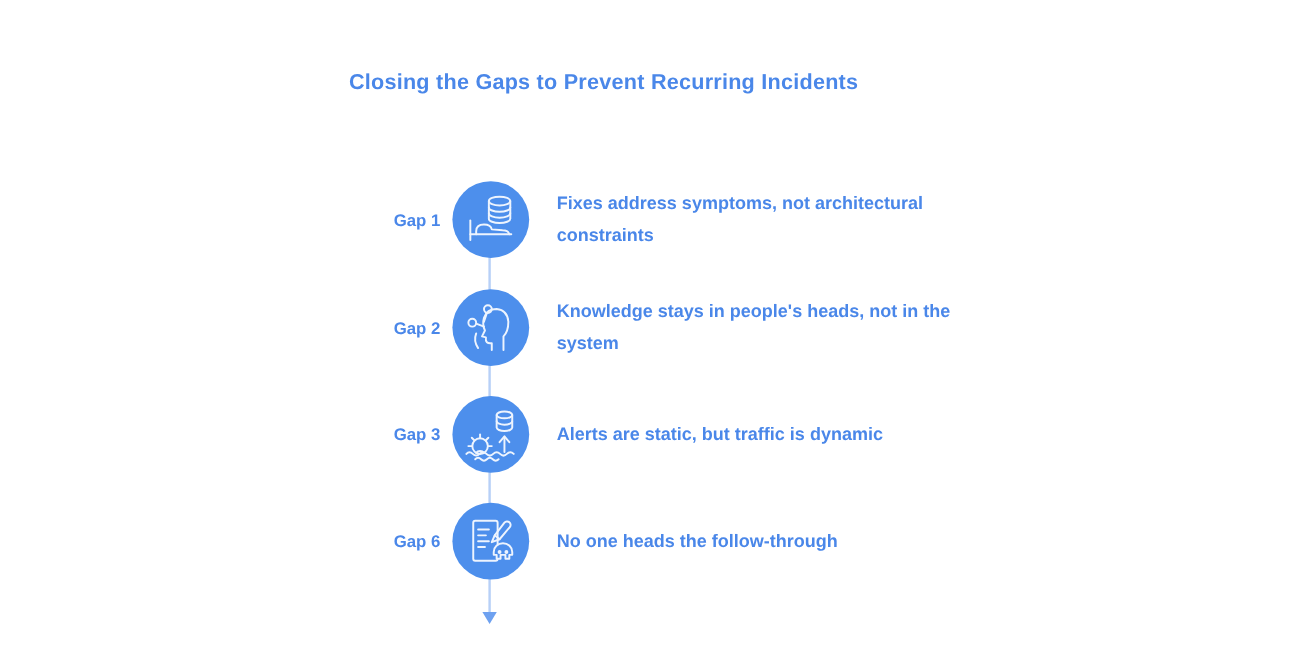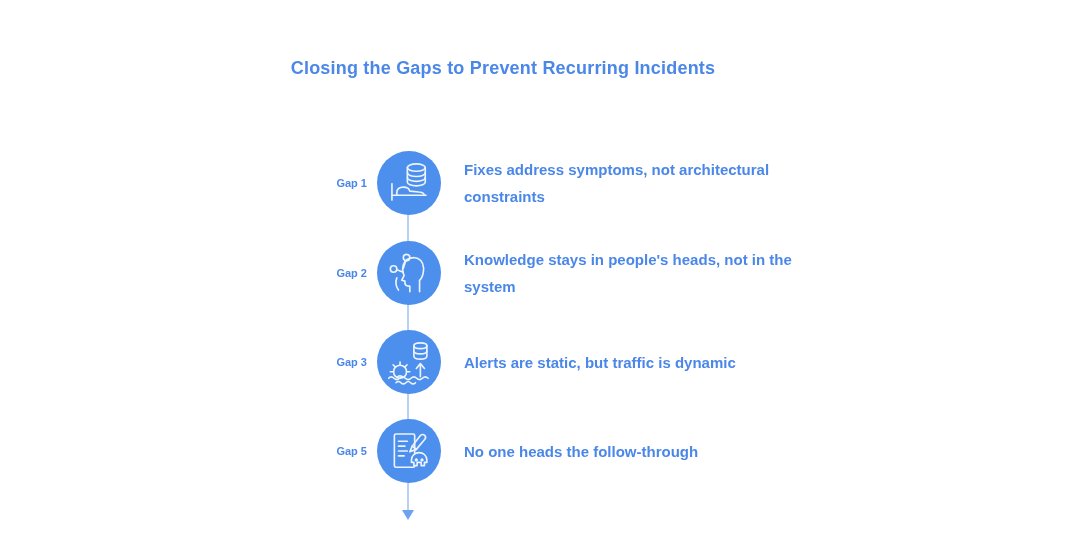--- a/index.html
+++ b/index.html
@@ -29,21 +29,21 @@
     border-top:10px solid var(--arrowhead);
   }
   .gap-row{
     position:absolute;left:300px;display:flex;align-items:center;height:64px;z-index:1;
   }
   .gap-row.r1{top:127px;}
   .gap-row.r2{top:217px;}
   .gap-row.r3{top:306px;justify-content:flex-end;}
   .gap-row.r4{top:395px;}
   .gap-label{
-    width:67px;text-align:right;font-size:11px;font-weight:bold;
+    width:67px;text-align:right;font-size:14px;font-weight:bold;
     color:var(--accent-text);margin-right:10px;flex:0 0 67px;
   }
   .gap-circle{
     width:64px;height:64px;border-radius:50%;background:var(--circle-fill);
     flex:0 0 64px;display:flex;align-items:center;justify-content:center;
   }
   .icon-svg{color:var(--icon-stroke);display:block;}
   .icon-svg *{vector-effect:none;}
   .gap-text{
     margin-left:23px;width:360px;font-size:15px;font-weight:bold;
@@ -109,21 +109,21 @@
         <path d="M29 44 H33"></path>
         <path d="M17 51 A5 5 0 0 1 25 51"></path>
         <path d="M7 52 Q10 48.5 13.5 52 Q17 55.5 20.5 52 Q24 48.5 27.5 52 Q31 55.5 34.5 52 Q38 48.5 41.5 52 Q45 55.5 48.5 52 Q52 48.5 55.5 52"></path>
         <path d="M16 57.5 Q19 54.5 22 57.5 Q25 60.5 28 57.5 Q31 54.5 34 57.5 Q37 60.5 40 57.5"></path>
       </svg>
     </div>
     <div class="gap-text">Alerts are static, but traffic is dynamic</div>
   </div>
 
   <div class="gap-row r4">
-    <div class="gap-label">Gap 5</div>
+    <div class="gap-label">Gap 6</div>
     <div class="gap-circle">
       <svg class="icon-svg" width="52" height="52" viewBox="0 0 64 64" fill="none" stroke="currentColor" stroke-width="2" stroke-linecap="round" stroke-linejoin="round">
         <rect x="14" y="11" width="25" height="41" rx="2"></rect>
         <path d="M19 20 H30"></path>
         <path d="M19 26 H27"></path>
         <path d="M19 32 H30"></path>
         <path d="M19 38 H26"></path>
         <path d="M33 33 L36 26 L46 13 A3.5 3.5 0 0 1 51.5 17.5 L41 30 Z"></path>
         <path d="M36 26 L41 30"></path>
         <path d="M35 43 a9.5 9 0 1 1 19 0 v3 h-3 v4 h-4 v-4 h-5 v4 h-4 v-4 h-3 z" fill="#4D8FEC"></path>

